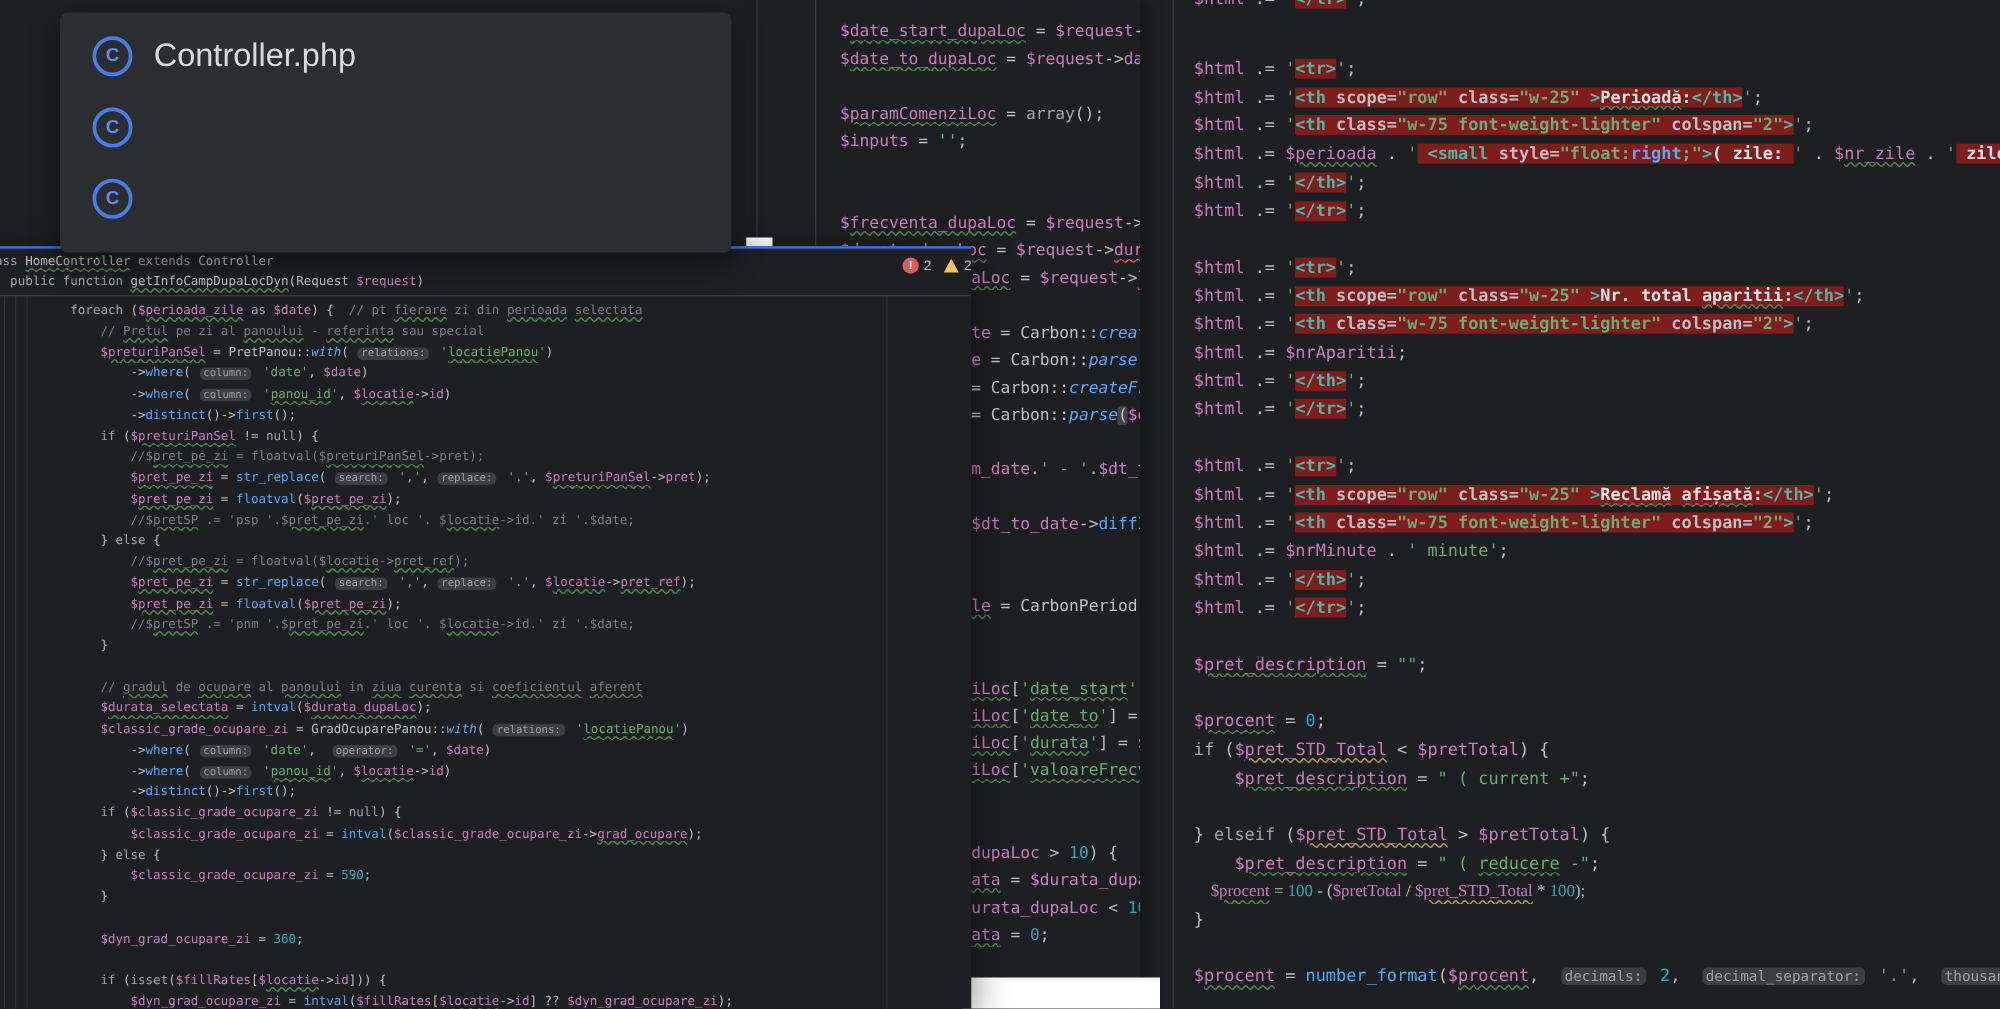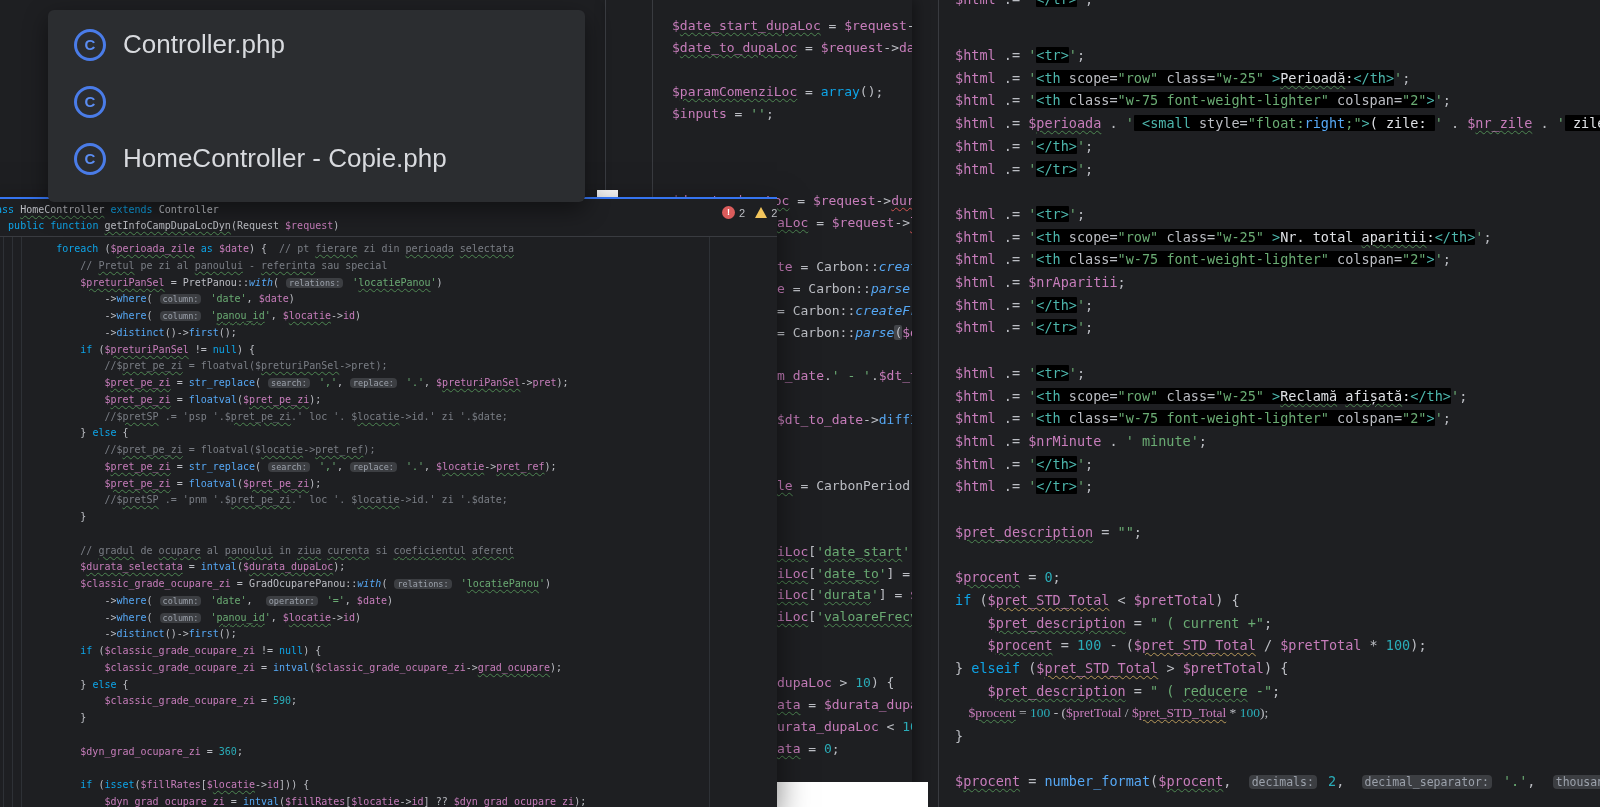--- a/index.html
+++ b/index.html
@@ -38,24 +38,24 @@
             border-bottom:11px solid #f2c55c;margin-left:6px;}
   
   #popup{position:absolute;left:48px;top:10px;width:537px;height:192px;background:#2b2d30;
          z-index:7;border-radius:6px 6px 6px 6px;box-shadow:0 8px 24px rgba(0,0,0,.45);}
   .pitem{position:absolute;left:26px;height:57px;display:flex;align-items:center;gap:17px;cursor:default;}
   .cicon{display:inline-flex;width:26px;height:26px;border:3px solid #4a7ce8;border-radius:50%;
          color:#5b8df2;font-size:15px;font-weight:bold;align-items:center;justify-content:center;
          font-family:"Liberation Sans",sans-serif;flex:0 0 auto;}
   .plabel{font-family:"Liberation Sans",sans-serif;font-size:26px;color:#d8dade;white-space:nowrap;}
   
-  .k{color:#0ea5e9;text-align:right;} .s{color:#6aab73;} .c{color:#7a7e85;} .v{color:#c77dbb;} .p{color:#c77dbb;}
+  .k{color:#a3a3a3;text-align:right;} .s{color:#6aab73;} .c{color:#7a7e85;} .v{color:#c77dbb;} .p{color:#c77dbb;}
   .f{color:#56a8f5;} .m{color:#56a8f5;font-style:italic;} .n{color:#2aacb8;}
   .chip{background:#3c3e42;color:#9ba1ab;border-radius:4px;padding:0 3px;margin:0 3px 0 1px;font-size:.85em;}
-  .inj{background:#000000;color:#dfe1e5;border-radius:1px;}
+  .inj{background:#7f1d1d;color:#dfe1e5;border-radius:1px;font-weight:bold;}
   .t{color:#4db6ac;} .a{color:#bcbec4;} .s2{color:#6aab73;}
   .ph{background:#43454a;border-radius:2px;}
   .sp{text-decoration:underline wavy #4e8752 1px;text-underline-offset:2px;}
   .spy{text-decoration:underline wavy #b89a5a 1px;text-underline-offset:2px;}
   .spr{text-decoration:underline wavy #d25252 1px;text-underline-offset:2px;}
 </style>
 </head>
 <body>
 
 <div id="bg" class="pane">
@@ -76,35 +76,35 @@
     <div class="line" style="top: 361.8px;"><span class="v">$html</span> .= <span class="s">'<span class="inj"><span class="t">&lt;tr</span><span class="t">&gt;</span></span>'</span>;</div>
     <div class="line" style="top: 384.5px;"><span class="v">$html</span> .= <span class="s">'<span class="inj"><span class="t">&lt;th</span> <span class="a">scope=</span><span class="s2">"row"</span> <span class="a">class=</span><span class="s2">"w-25"</span> <span class="t">&gt;</span><span class="sp">Reclamă</span> <span class="sp">afișată</span>:<span class="t">&lt;/th</span><span class="t">&gt;</span></span>'</span>;</div>
     <div class="line" style="top: 407.2px;"><span class="v">$html</span> .= <span class="s">'<span class="inj"><span class="t">&lt;th</span> <span class="a">class=</span><span class="s2">"w-75 font-weight-lighter"</span> <span class="a">colspan=</span><span class="s2">"2"</span><span class="t">&gt;</span></span>'</span>;</div>
     <div class="line" style="top: 429.9px;"><span class="v">$html</span> .= <span class="v">$nrMinute</span> . <span class="s">' minute'</span>;</div>
     <div class="line" style="top: 452.6px;"><span class="v">$html</span> .= <span class="s">'<span class="inj"><span class="t">&lt;/th</span><span class="t">&gt;</span></span>'</span>;</div>
     <div class="line" style="top: 475.3px;"><span class="v">$html</span> .= <span class="s">'<span class="inj"><span class="t">&lt;/tr</span><span class="t">&gt;</span></span>'</span>;</div>
     <div class="line" style="top: 520.7px;"><span class="v">$<span class="sp">pret_description</span></span> = <span class="s">""</span>;</div>
     <div class="line" style="top: 566.1px;"><span class="v">$<span class="sp">procent</span></span> = <span class="n">0</span>;</div>
     <div class="line" style="top: 588.8px;"><span class="k">if</span> (<span class="v">$<span class="spy">pret_STD_Total</span></span> &lt; <span class="v">$pretTotal</span>) {</div>
     <div class="line" style="top: 611.5px;">    <span class="v">$<span class="sp">pret_description</span></span> = <span class="s">" ( current +"</span>;</div>
-    <div class="line" style="top: 634.2px;">    <span class="v">$<span class="sp">procent</span></span> = <span class="n">100</span> - (<span class="v">$<span class="spy">pret_STD_Total</span></span> / <span class="v">$pretTotal</span> * <span class="n">100</span>);</div>
     <div class="line" style="top: 656.9px;">} <span class="k">elseif</span> (<span class="v">$<span class="spy">pret_STD_Total</span></span> &gt; <span class="v">$pretTotal</span>) {</div>
     <div class="line" style="top: 679.6px;">    <span class="v">$<span class="sp">pret_description</span></span> = <span class="s">" ( <span class="sp">reducere</span> -"</span>;</div>
     <div class="line" style="top: 702.3px; font-family: Liberation Serif, serif;">    <span class="v">$<span class="sp">procent</span></span> = <span class="n">100</span> - (<span class="v">$pretTotal</span> / <span class="v">$<span class="spy">pret_STD_Total</span></span> * <span class="n">100</span>);</div>
     <div class="line" style="top: 725px;">}</div>
     <div class="line" style="top: 770.4px;"><span class="v">$<span class="sp">procent</span></span> = <span class="f">number_format</span>(<span class="v">$<span class="sp">procent</span></span>,  <span class="chip">decimals:</span> <span class="n">2</span>,  <span class="chip">decimal_separator:</span> <span class="s">'.'</span>,  <span class="chip">thousands_separator:</span> );</div>
   </div>
 
 <div id="mid" class="pane">
   <div class="edge"></div>
   <div class="gut"></div>
 <div class="line" style="top: 15px; left: 67px;"><span class="v">$<span class="sp">date_start_dupaLoc</span></span> = <span class="v">$request</span>-</div>
     <div class="line" style="top: 36.9px; left: 67px;"><span class="v">$<span class="sp">date_to_dupaLoc</span></span> = <span class="v">$request</span>-&gt;<span class="p">da</span></div>
     <div class="line" style="top: 80.7px; left: 67px;"><span class="v">$<span class="sp">paramComenziLoc</span></span> = <span class="k">array</span>();</div>
     <div class="line" style="top: 102.6px; left: 67px;"><span class="v">$inputs</span> = <span class="s">''</span>;</div>
+    <div class="line" style="top: 168.3px; left: 67px;"><span class="v">$<span class="sp">frecventa_dupaLoc</span></span> = <span class="v">$request</span>-&gt;</div>
     <div class="line" style="top: 190.2px; left: 67px;"><span class="v">$<span class="sp">durata_dupaLoc</span></span> = <span class="v">$request</span>-&gt;<span class="p"><span class="spr">dur</span></span></div>
     <div class="line" style="top: 212.1px; left: 172px;"><span class="v"><span class="sp">aLoc</span></span> = <span class="v">$request</span>-&gt;<span class="p"><span class="spr">lo</span></span></div>
     <div class="line" style="top: 255.9px; left: 172px;"><span class="v">te</span> = Carbon::<span class="m">create</span></div>
     <div class="line" style="top: 277.8px; left: 172px;"><span class="v">e</span> = Carbon::<span class="m">parse</span>($</div>
     <div class="line" style="top: 299.7px; left: 172px;">= Carbon::<span class="m">createFro</span></div>
     <div class="line" style="top: 321.6px; left: 172px;">= Carbon::<span class="m">parse</span><span class="ph">(</span><span class="v">$dt</span></div>
     <div class="line" style="top: 365.4px; left: 172px;"><span class="v">m_date</span>.<span class="s">' - '</span>.<span class="v">$dt_to</span></div>
     <div class="line" style="top: 409.2px; left: 172px;"><span class="v">$dt_to_date</span>-&gt;<span class="f">diffIn</span></div>
     <div class="line" style="top: 474.9px; left: 172px;"><span class="v"><span class="sp">le</span></span> = CarbonPeriod::</div>
     <div class="line" style="top: 540.6px; left: 172px;"><span class="v"><span class="sp">iLoc</span></span>[<span class="s">'<span class="sp">date_start</span>'</span>]</div>
@@ -173,15 +173,14 @@
 <div id="popup">
   <div class="pitem" style="top:6px">
     <span class="cicon">C</span>
     <span class="plabel">Controller.php</span>
   </div>
   <div class="pitem" style="top:63px">
     <span class="cicon">C</span>
   </div>
   <div class="pitem" style="top:120px">
     <span class="cicon">C</span>
-    <span class="plabel">HomeController - Copie.php</span>
   </div>
 </div>
 
 </body></html>

